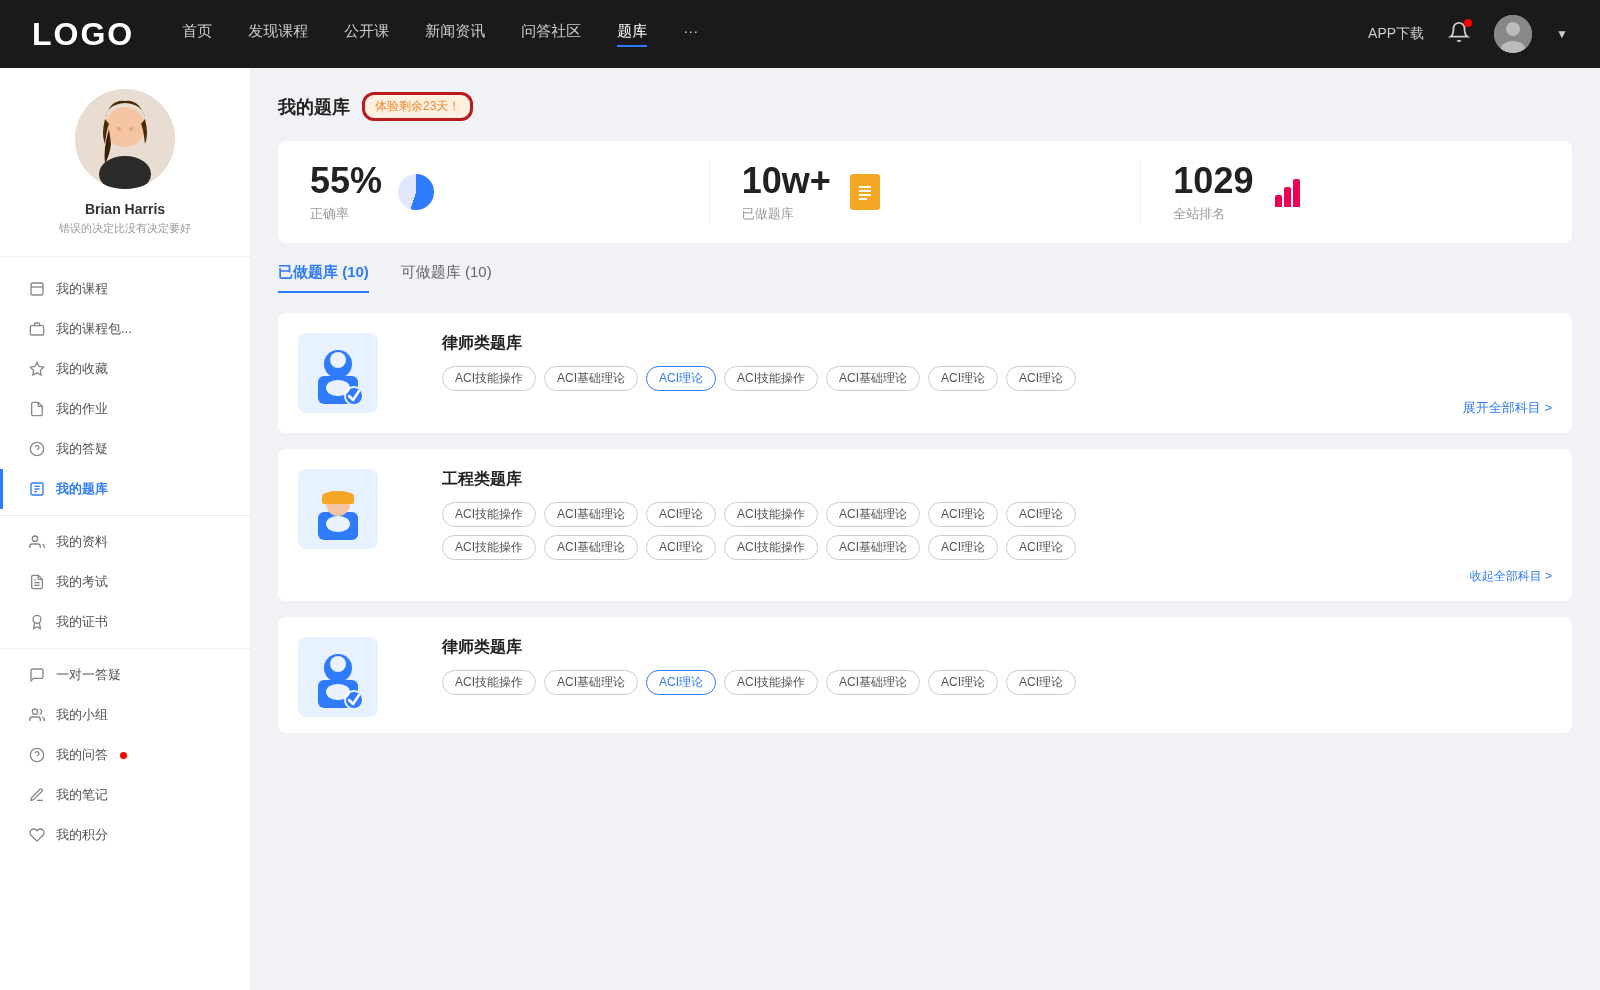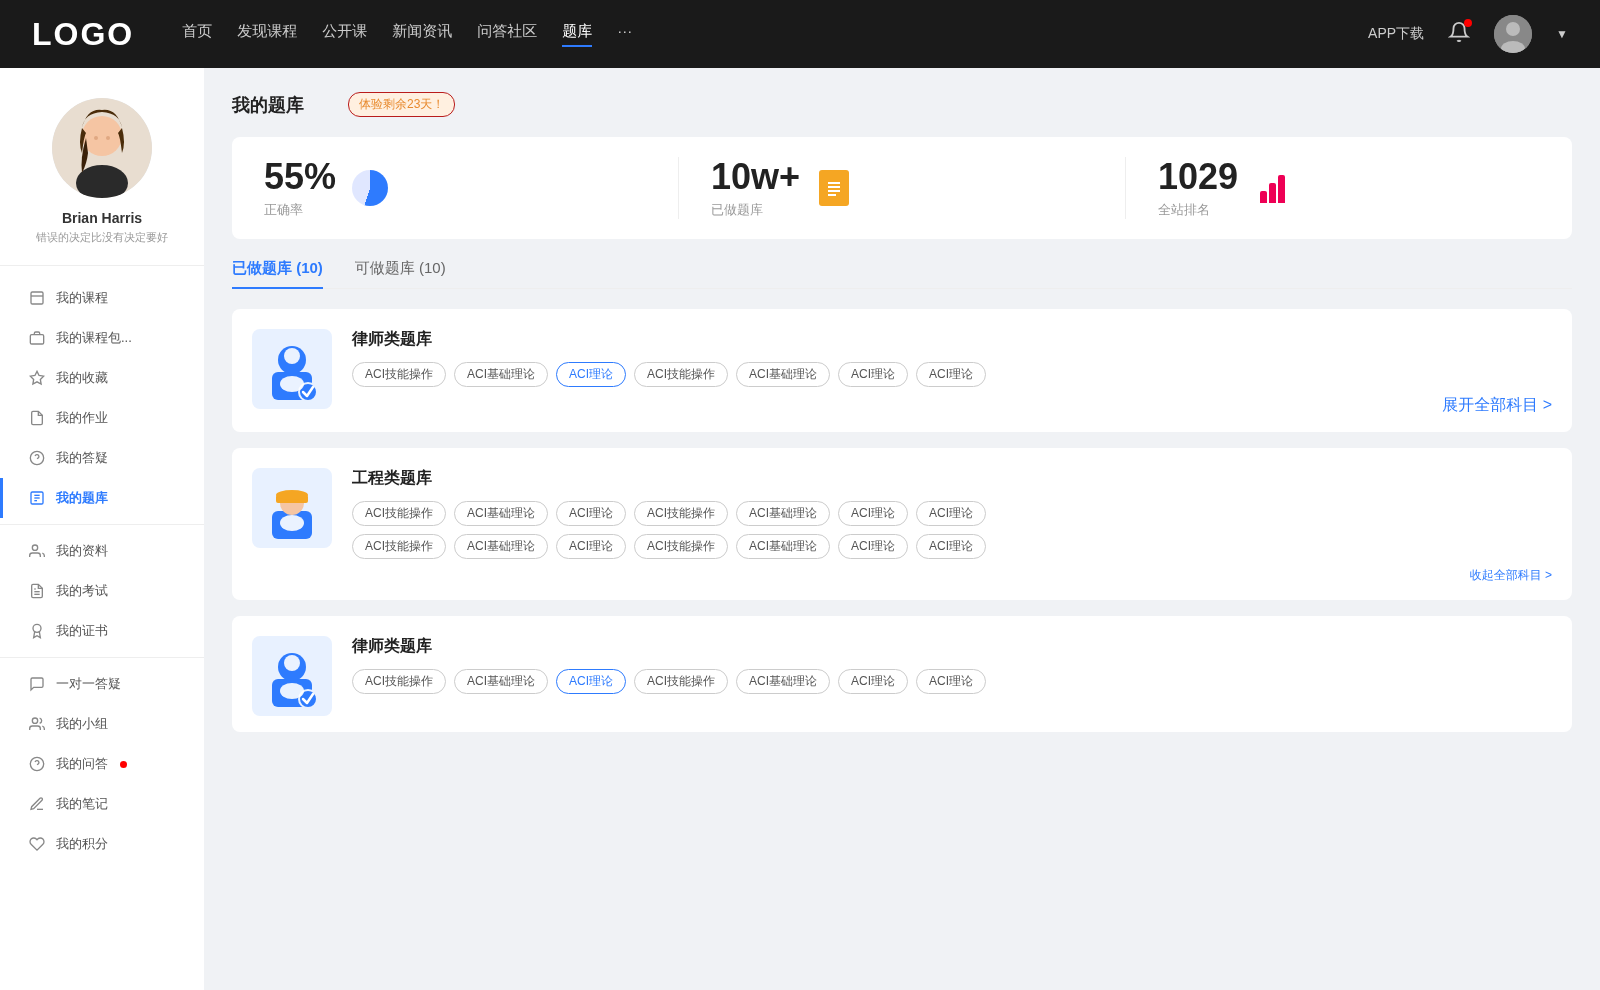--- a/index.html
+++ b/index.html
@@ -17,21 +17,21 @@
     }
     .topnav-logo {
       color: #fff;
       font-size: 32px;
       font-weight: 900;
       letter-spacing: 2px;
       margin-right: 48px;
     }
     .topnav-menu {
       display: flex;
-      gap: 25px;
+      gap: 36px;
       flex: 1;
       text-align: center;
     }
     .topnav-menu-item {
       color: #ccc;
       font-size: 15px;
       cursor: pointer;
       padding-bottom: 4px;
     }
     .topnav-menu-item.active {
@@ -71,23 +71,23 @@
 
     
     .page-layout {
       display: flex;
       min-height: calc(100vh - 68px);
       background: #f0f2f5;
     }
 
     
     .sidebar {
-      width: 204px;
+      width: 250px;
       background: #fff;
-      padding: 30px 0;
+      padding: 21px 0;
       flex-shrink: 0;
       min-height: 100%;
     }
     .sidebar-profile {
       display: flex;
       flex-direction: column;
       align-items: center;
       padding-bottom: 20px;
       border-bottom: 1px solid #eee;
       margin-bottom: 12px;
@@ -170,25 +170,24 @@
       margin-bottom: 20px;
     }
     .page-title {
       font-size: 18px;
       font-weight: bold;
       color: #222;
     }
     .trial-badge {
       background: #fff0e0;
       color: #e88a2e;
-      border: 1px solid #b91c1c;
+      border: 3px solid #b91c1c;
       border-radius: 12px;
       font-size: 12px;
       padding: 3px 10px;
-      margin-left: 32px;
     }
 
     
     .stats-row {
       display: flex;
       background: #fff;
       border-radius: 8px;
       margin-bottom: 20px;
       padding: 20px 0;
     }
@@ -258,21 +257,21 @@
     }
     .category-icon-wrap {
       width: 80px; height: 80px;
       background: #e8f1ff;
       border-radius: 8px;
       display: flex;
       align-items: center;
       justify-content: center;
       flex-shrink: 0;
     }
-    .category-body { flex: 1; }
+    .category-body { flex: 1; margin-left: 44px; }
     .category-name {
       font-size: 16px;
       font-weight: bold;
       color: #222;
       margin-bottom: 12px;
     }
     .tags-row {
       display: flex;
       flex-wrap: wrap;
       gap: 8px;
@@ -285,21 +284,21 @@
       font-size: 12px;
       color: #555;
       cursor: pointer;
     }
     .tag.selected {
       border-color: #2e7bfe;
       color: #2e7bfe;
     }
     .expand-link {
       text-align: right;
-      font-size: 16px;
+      font-size: 13px;
       color: #2e7bfe;
       cursor: pointer;
       margin-top: 4px;
     }
     .collapse-link {
       text-align: right;
       font-size: 12px;
       color: #2e7bfe;
       cursor: pointer;
       margin-top: 4px;

